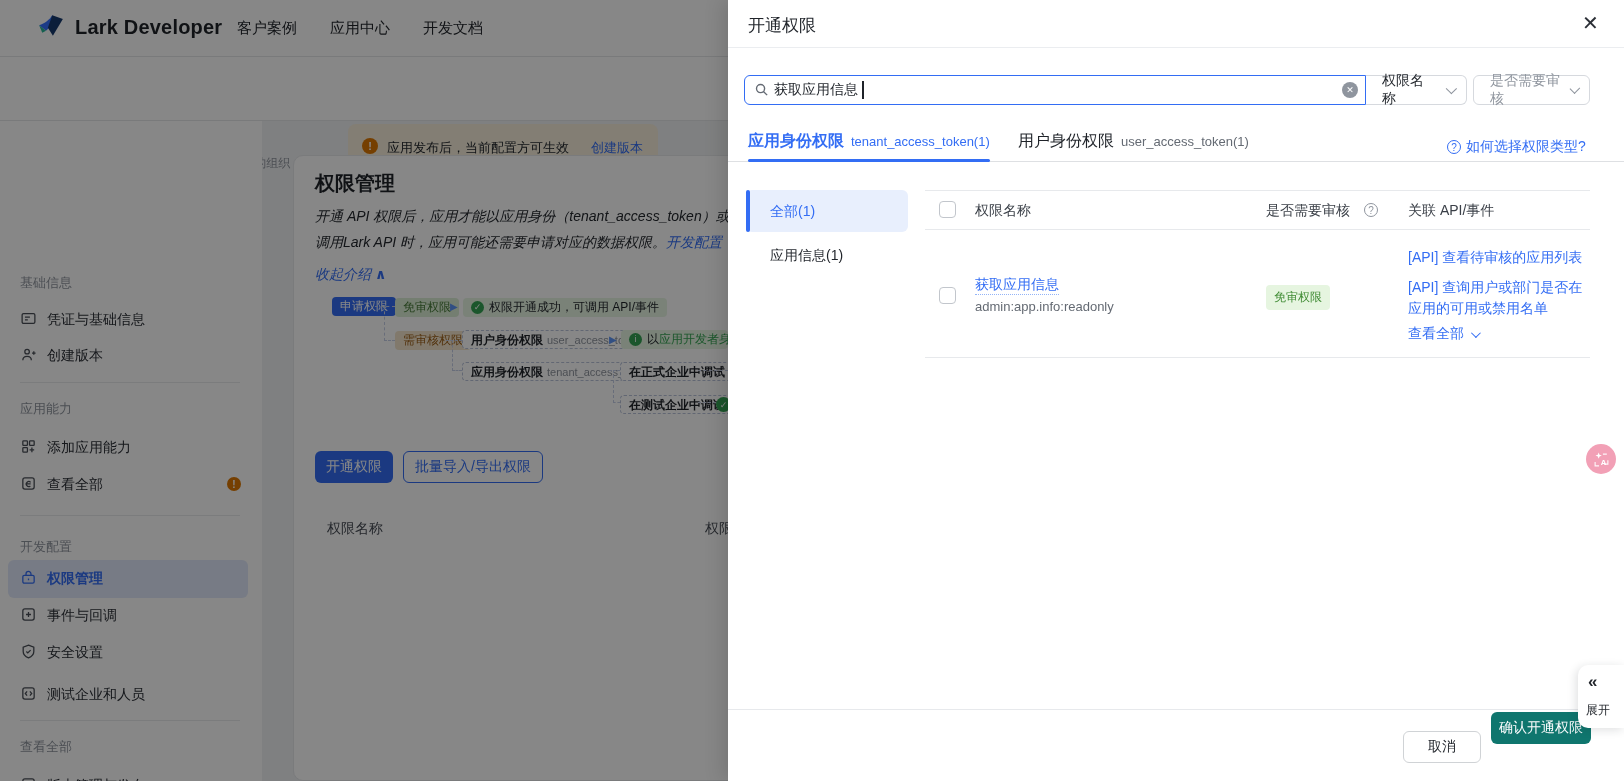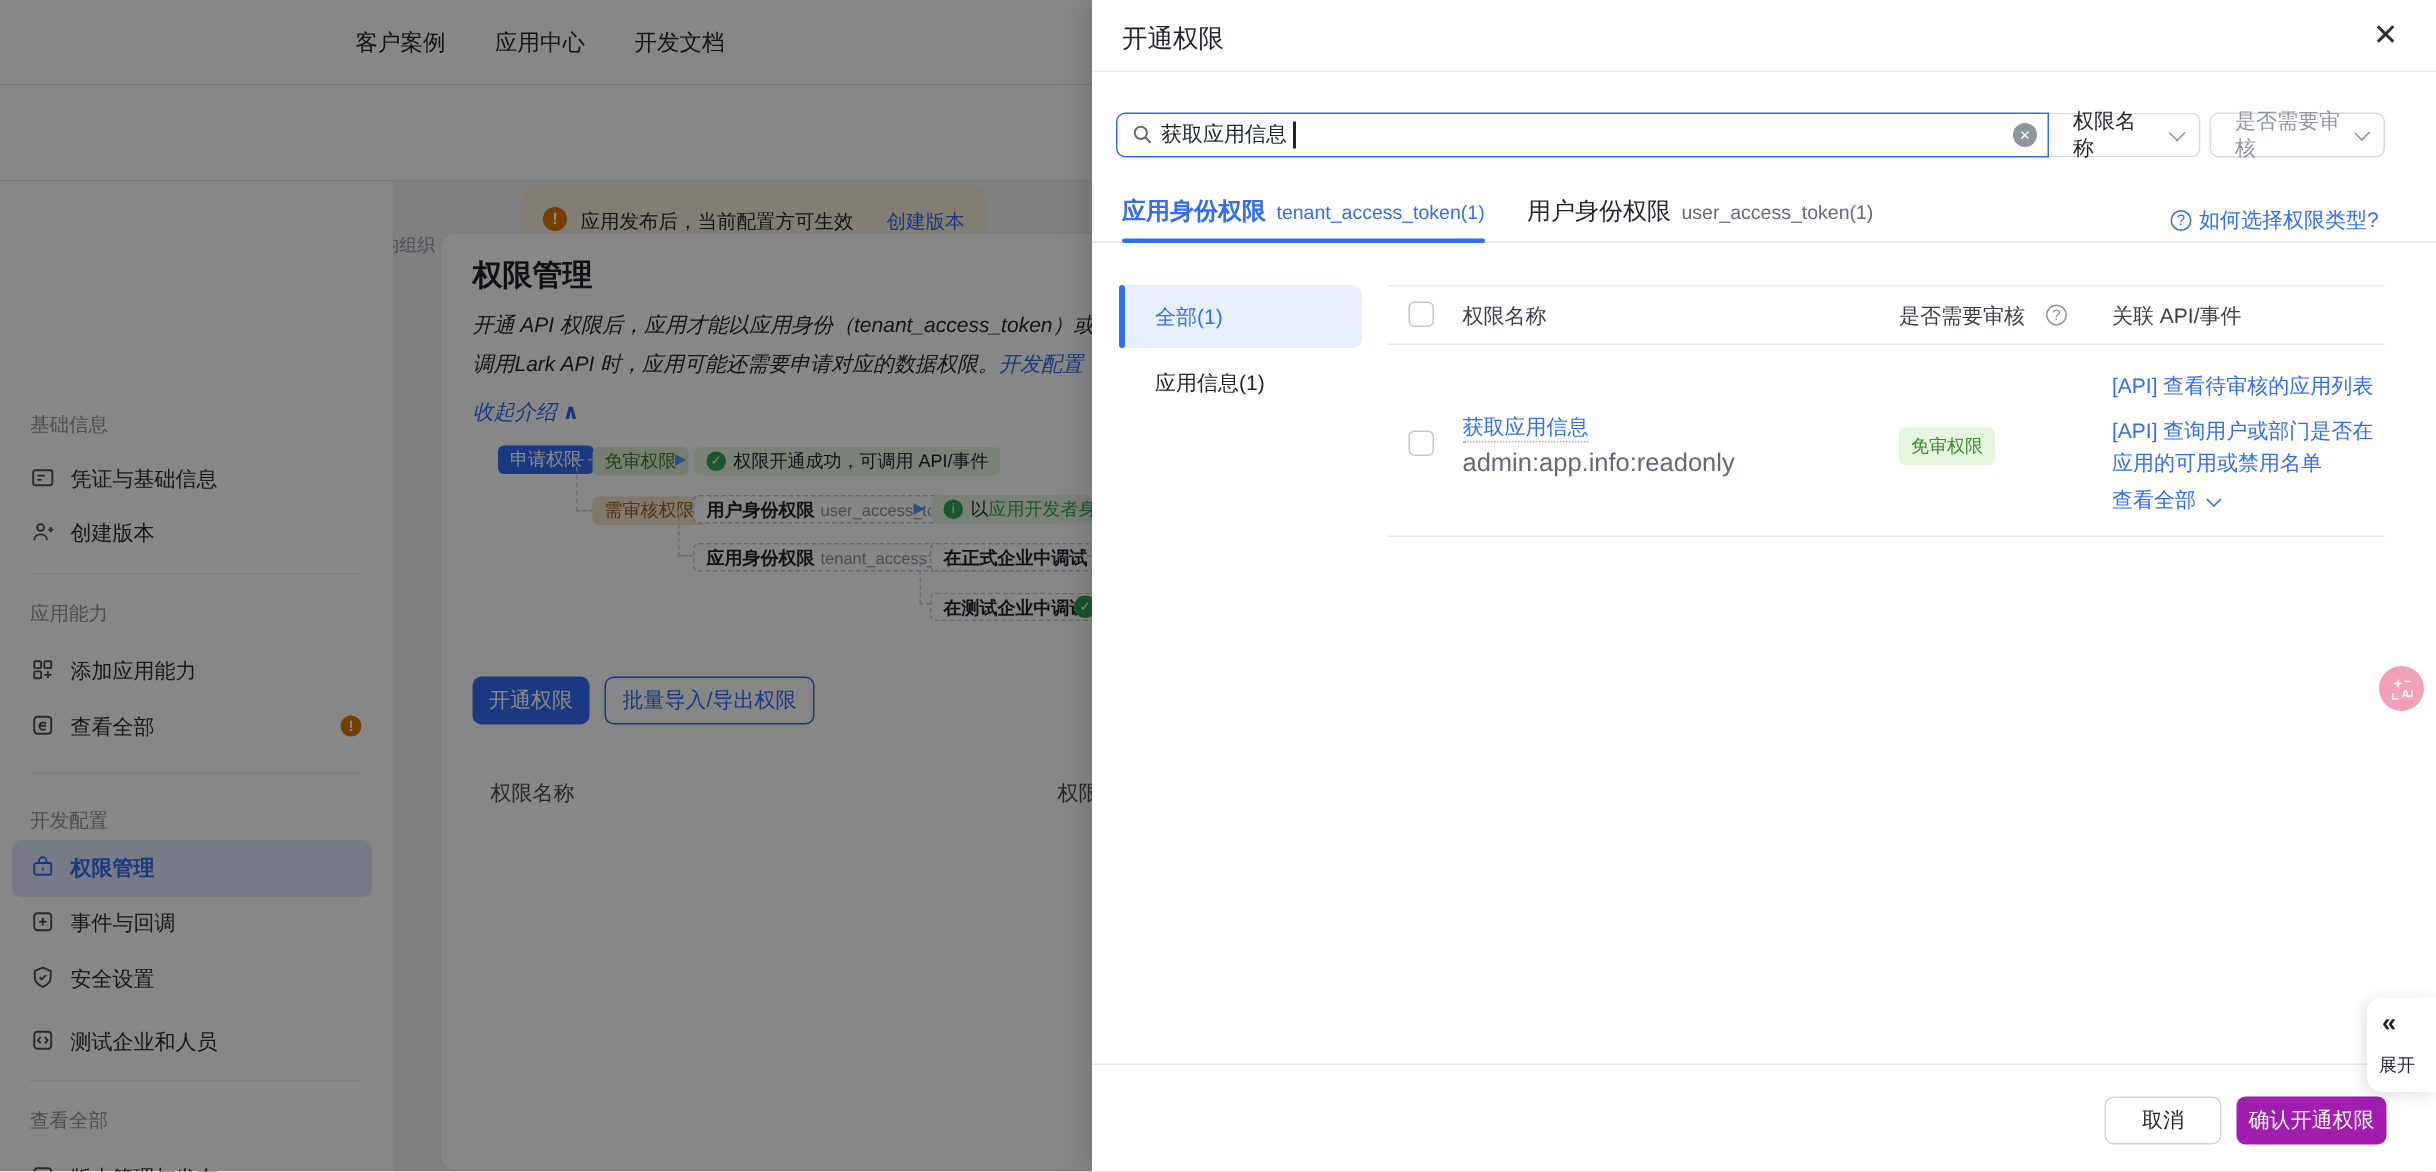--- a/index.html
+++ b/index.html
@@ -94,45 +94,53 @@
 
   .cat-active { left:746px; top:190px; width:162px; height:42px; background:#e8effd; border-radius:6px; overflow:hidden; }
   .cat-bar { left:746px; top:190px; width:4px; height:42px; background:#336df4; border-radius:2px; }
   .cat-tx1 { left:770px; top:203px; font-size:14px; color:#336df4; font-weight:500; cursor:pointer; }
   .cat-tx2 { left:770px; top:247px; font-size:14px; color:#1f2329; cursor:pointer; }
 
   .tline { left:925px; width:665px; height:1px; background:#e7e9ec; }
   .checkbox { width:17px; height:17px; border:1.5px solid #c2c6cc; border-radius:4px; background:#fff; cursor:pointer; }
   .th { font-size:14px; color:#3b4048; }
   .rowname { left:975px; top:276px; font-size:14px; color:#336df4; border-bottom:1px dotted #94b4f7; cursor:pointer; }
-  .rowcode { left:975px; top:299px; font-size:17px; color:#646a73; }
+  .rowcode { left:975px; top:299px; font-size:13px; color:#646a73; }
   .badge-free { left:1266px; top:285px; font-size:12px; background:#e6f5e0; color:#3f8b33; padding:4px 8px; border-radius:4px; }
   .apilink { left:1408px; width:186px; font-size:14px; color:#336df4; line-height:21px; cursor:pointer; }
   .viewall { left:1408px; top:325px; font-size:14px; color:#336df4; display:flex; align-items:center; cursor:pointer; }
   .chev-blue { border-color:#336df4; width:7px; height:7px; margin-left:7px; }
 
   .footer-line { left:728px; top:709px; width:896px; height:1px; background:#e7e9ec; }
   .btn-cancel { left:1403px; top:731px; width:78px; height:32px; background:#fff; border:1px solid #d0d3d6; color:#1f2329; }
-  .btn-confirm { left:1491px; top:731px; width:100px; height:32px; background:#a21caf; color:#fbfcfd; cursor:not-allowed; }
+  .btn-confirm { left:1491px; top:712px; width:100px; height:32px; background:#0f766e; color:#fbfcfd; cursor:not-allowed; }
 
   .expander { left:1578px; top:665px; width:46px; height:63px; background:#fff; border-radius:10px 0 0 10px;
               box-shadow:-2px 2px 10px rgba(31,35,41,.14); z-index:12; cursor:pointer; }
   .exp-ic { left:1588px; top:672px; font-size:17px; font-weight:700; color:#1f2329; letter-spacing:-1px; }
   .exp-tx { left:1586px; top:702px; font-size:12px; color:#1f2329; }
 
   .float-halo { left:1582px; top:440px; width:38px; height:38px; border-radius:50%; background:#fff; z-index:13; }
   .float-btn { left:1586px; top:444px; width:30px; height:30px; border-radius:50%; background:#f2a0b6; z-index:14;
                display:flex; align-items:center; justify-content:center; cursor:pointer; }
 </style>
 </head>
 <body>
 
 <div class="abs mainbg"></div>
 
 <div class="abs topnav">
+  <div class="abs brand">
+    <svg width="30" height="30" viewBox="0 0 24 24">
+      <path fill="#3370ff" d="M2.5 10.5 C7 9 11 6 13 2.5 L15.5 8 L8 15 Z"></path>
+      <path fill="#16396e" d="M13 2.5 L21.5 5.5 L13.5 19 L9.5 12.5 Z"></path>
+      <path fill="#2bb596" d="M2.5 10.5 L8 15 L5 16.5 Z"></path>
+    </svg>
+    <span class="brand-name">Lark Developer</span>
+  </div>
   <span class="abs nav-item" style="left:237px">客户案例</span>
   <span class="abs nav-item" style="left:330px">应用中心</span>
   <span class="abs nav-item" style="left:423px">开发文档</span>
 </div>
 
 <div class="abs appbar">
   <svg class="abs" style="left:20px; top:79px" width="18" height="18" viewBox="0 0 24 24" fill="none" stroke="#2b2f36" stroke-width="2">
     <path d="M3 11 L12 4 L21 11 V20 H14 V14 H10 V20 H3 Z"></path>
   </svg>
   <div class="abs vdivider"></div>

